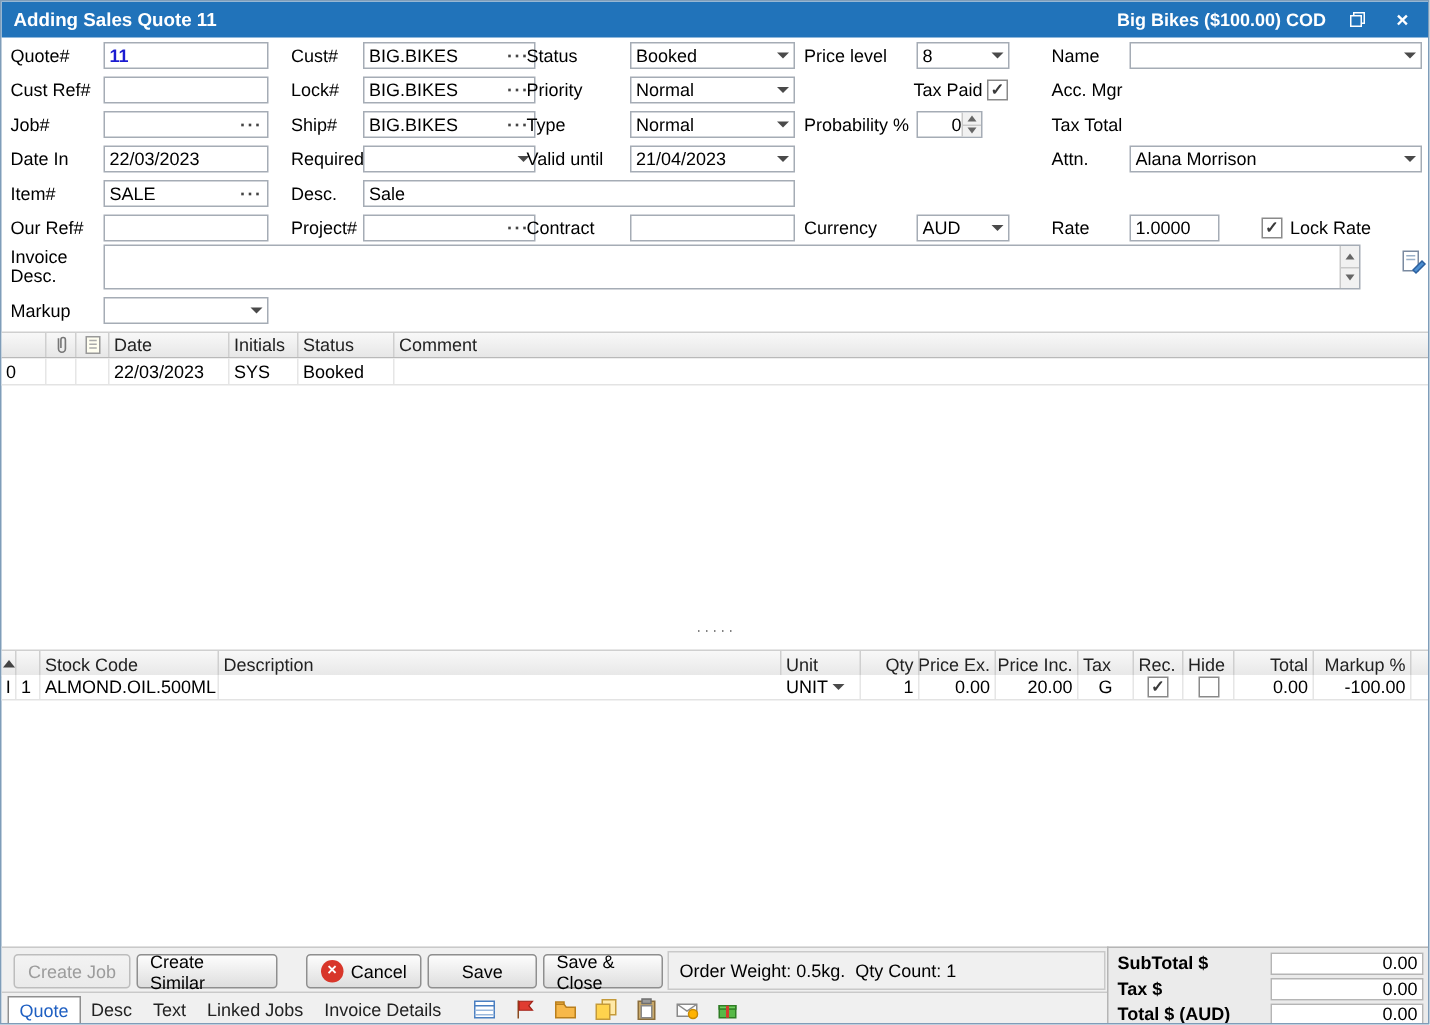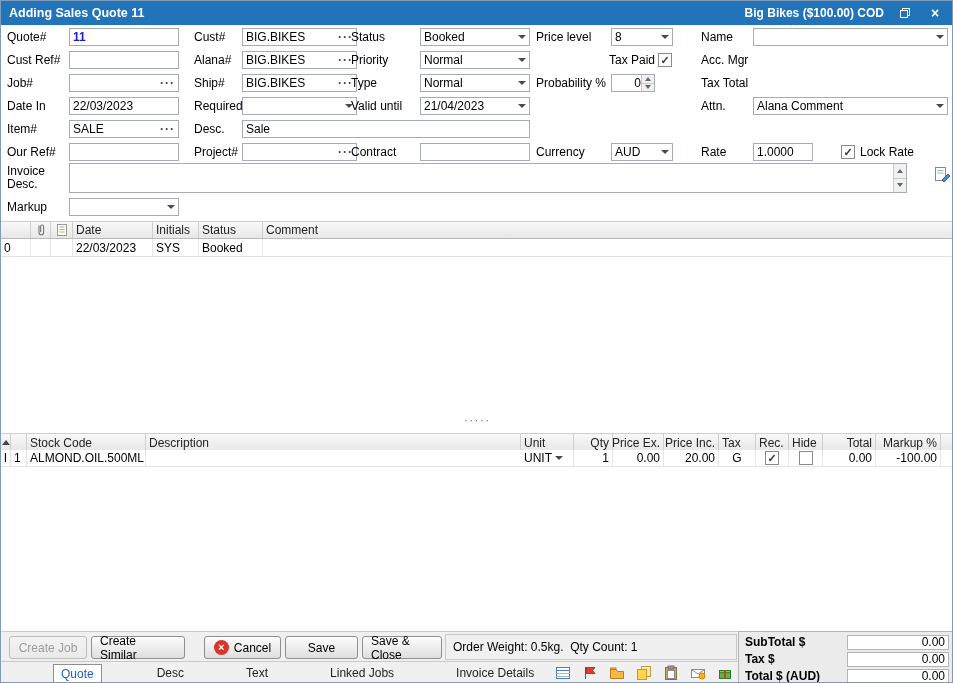--- a/index.html
+++ b/index.html
@@ -42,21 +42,21 @@
   .btn.disabled{color:#9c9c9c;background:linear-gradient(#f3f3f3,#eaeaea);border-color:#bdbdbd;}
   .cancel-ic{width:15px;height:15px;border-radius:50%;background:#d8362a;color:#fff;display:flex;align-items:center;justify-content:center;font-size:11px;font-weight:bold;line-height:1;}
   .wpanel{position:absolute;left:444px;top:2px;width:292px;height:26px;border:1px solid #c9c9c9;display:flex;align-items:center;padding-left:7px;}
   .pre{white-space:pre;}
   .totals{position:absolute;left:737px;top:630px;width:216px;height:53px;background:#ebebeb;border-left:1px solid #b5b5b5;border-top:1px solid #b5b5b5;}
   .trow{position:absolute;left:0;width:100%;height:17px;}
   .trow .tl{position:absolute;left:6px;top:0;line-height:17px;font-weight:bold;}
   .trow .tv{position:absolute;left:108px;top:1px;width:102px;height:15px;background:#fff;border:1px solid #b5b5b5;text-align:right;line-height:13px;padding:0 3px;}
   
   .tabbar{position:absolute;left:0;top:660px;width:737px;height:23px;background:#f0f0f0;border-top:1px solid #c9c9c9;display:flex;align-items:center;padding-left:4px;}
-  .tab{padding:0 7px;height:19px;line-height:18px;color:#222;margin-left:48px;}
+  .tab{padding:0 7px;height:19px;line-height:18px;color:#222;}
   .tab.active{background:#fff;border:1px solid #8f8f8f;color:#1e5fc2;}
   .icon-btn{width:20px;height:20px;display:flex;align-items:center;justify-content:center;margin-left:7px;}
   .abs{position:absolute;}
 </style>
 </head>
 <body>
 
 <div class="window">
 
   <div class="titlebar">
@@ -133,21 +133,21 @@
       <span class="val"></span>
       <span class="chev"></span>
     </div>
 
   <span class="lbl" style="left:193px;top:27px">Cust#</span>
   <div class="txt" style="left:241px;top:27px;width:115px">
       <span class="val">BIG.BIKES</span>
       <span class="dots">···</span>
     </div>
 
-  <span class="lbl" style="left:193px;top:50px">Alana#</span>
+  <span class="lbl" style="left:193px;top:50px">Lock#</span>
   <div class="txt" style="left:241px;top:50px;width:115px">
       <span class="val">BIG.BIKES</span>
       <span class="dots">···</span>
     </div>
 
   <span class="lbl" style="left:193px;top:73px">Ship#</span>
   <div class="txt" style="left:241px;top:73px;width:115px">
       <span class="val">BIG.BIKES</span>
       <span class="dots">···</span>
     </div>
@@ -233,21 +233,21 @@
       <span class="val"></span>
       <span class="chev"></span>
     </div>
 
   <span class="lbl" style="left:700px;top:50px">Acc. Mgr</span>
 
   <span class="lbl" style="left:700px;top:73px">Tax Total</span>
 
   <span class="lbl" style="left:700px;top:96px">Attn.</span>
   <div class="txt" style="left:752px;top:96px;width:195px">
-      <span class="val">Alana Comment</span>
+      <span class="val">Alana Morrison</span>
       <span class="chev"></span>
     </div>
 
   <span class="lbl" style="left:700px;top:142px">Rate</span>
   <div class="txt" style="left:752px;top:142px;width:60px">
       <span class="val">1.0000</span>
     </div>
   <div class="cb" style="left:840px;top:144px">
       <span>✓</span>
     </div>

